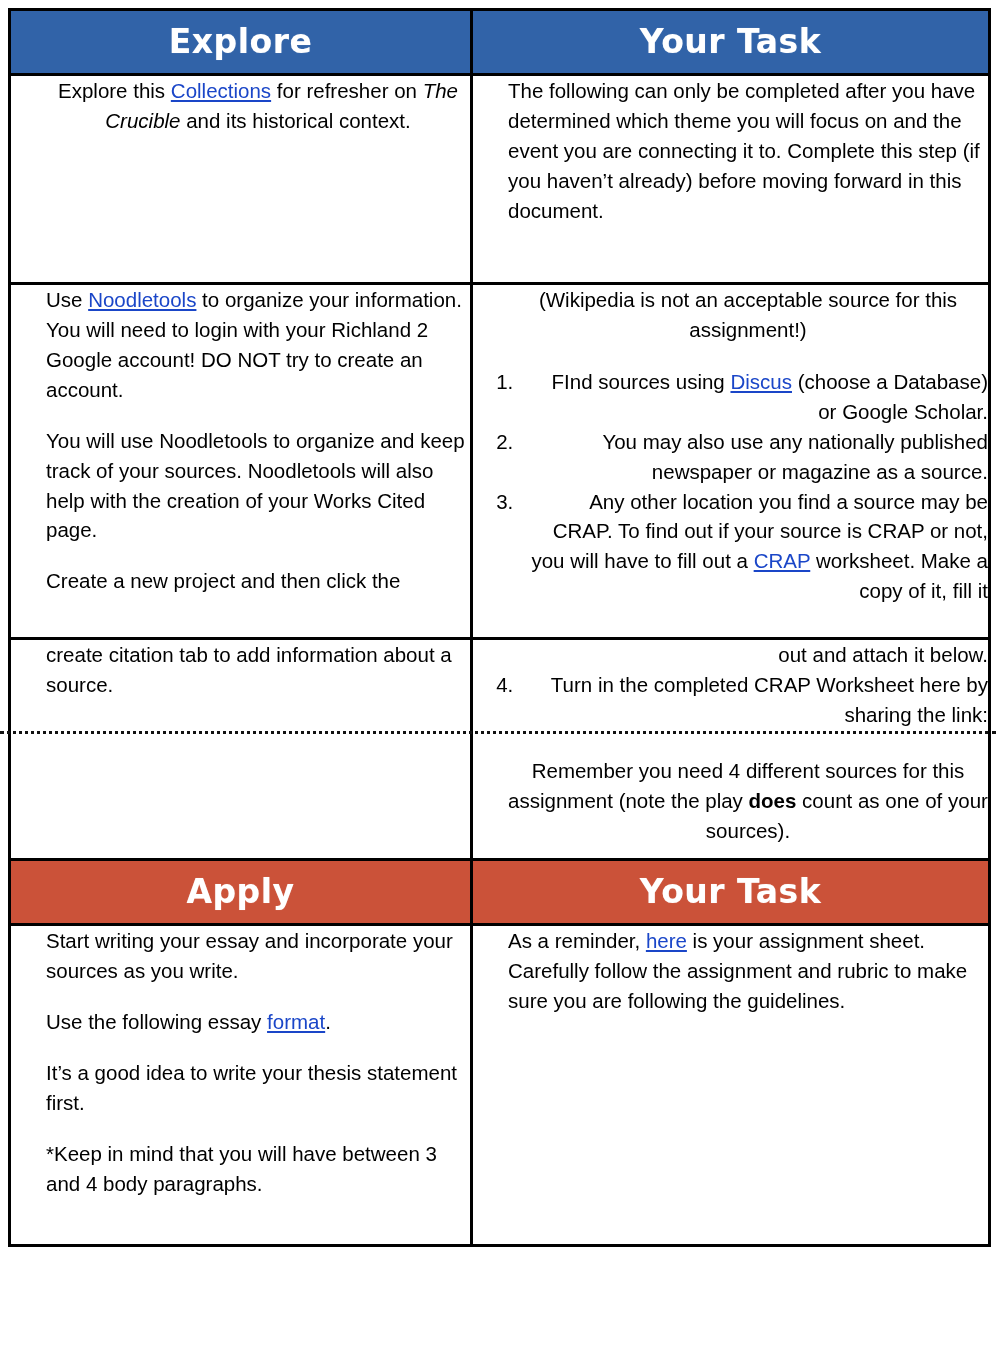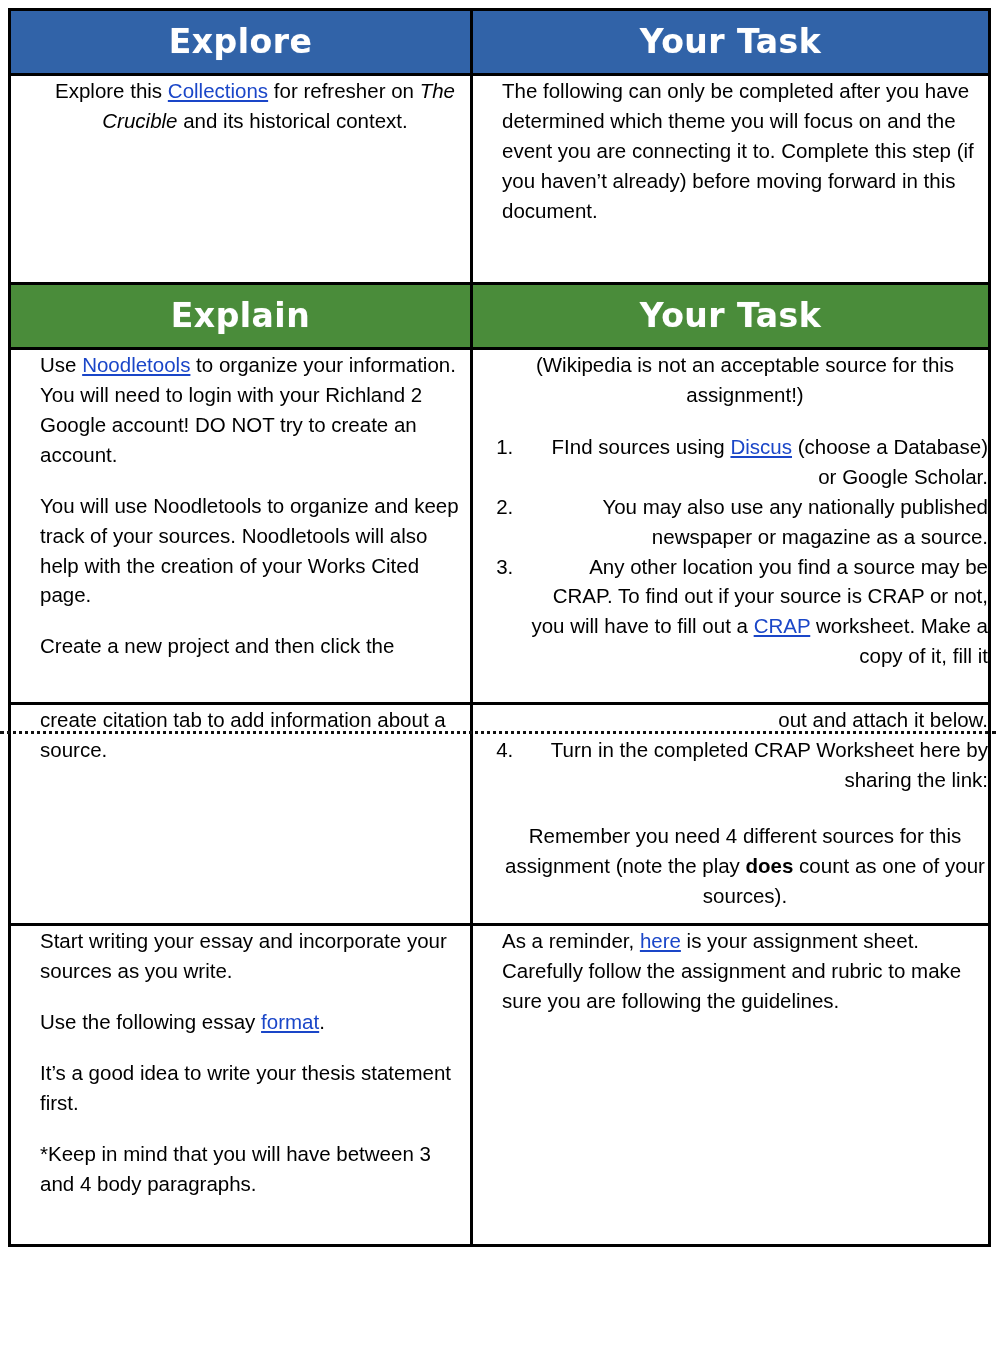--- a/index.html
+++ b/index.html
@@ -59,21 +59,21 @@
   .hdr-orange { background: #CB5239; }
 
   
   .cell {
     padding: 14px 16px 16px 16px;
     font-size: 20.5px;
     line-height: 1.46;
     color: #000000;
   }
   .cell p {
-    margin: 0 0 0 4px;
+    margin: 0 0 0 10px;
     padding-left: 25px;
   }
   .cell p + p { margin-top: 21px; }
   .cell.center { text-align: center; }
   .cell.left   { text-align: left; }
 
   .link {
     color: #1A46C8;
     text-decoration: underline;
   }
@@ -140,28 +140,20 @@
 
       <tr>
         <td class="cell center r1-body">
           <p><span>Explore this </span><a class="link" href="#">Collections</a><span> for refresher on </span><span class="ital">The Crucible</span><span> and its historical context.</span></p>
         </td>
         <td class="cell left r1-body">
           <p>The following can only be completed after you have determined which theme you will focus on and the event you are connecting it to. Complete this step (if you haven’t already) before moving forward in this document.</p>
         </td>
       </tr>
 
-      <tr>
-        <td class="hdr hdr-green">
-          <span class="hdr-text">Explain</span>
-        </td>
-        <td class="hdr hdr-green">
-          <span class="hdr-text">Your Task</span>
-        </td>
-      </tr>
 
       <tr>
         <td class="cell left r2-body">
           <p><span>Use </span><a class="link" href="#">Noodletools</a><span> to organize your information.   You will need to login with your Richland 2 Google account!  DO NOT try to create an account.</span></p>
           <p>You will use Noodletools to organize and keep track of your sources. Noodletools will also help with the creation of your Works Cited page.</p>
           <p>Create a new project and then click the</p>
         </td>
         <td class="cell center r2-body">
           <p>(Wikipedia is not an acceptable source for this assignment!)</p>
           <ol class="task-list">
@@ -178,20 +170,28 @@
         </td>
         <td class="cell center r3-body">
           <p class="hang">out and attach it below.</p>
           <ol class="task-list cont" start="4">
             <li><span>Turn in the completed CRAP Worksheet here by sharing the link:</span></li>
           </ol>
           <p style="margin-top:26px"><span>Remember you need 4 different sources for this assignment (note the play </span><span class="bold">does</span><span> count as one of your sources).</span></p>
         </td>
       </tr>
 
+      <tr>
+        <td class="hdr hdr-orange">
+          <span class="hdr-text">Apply</span>
+        </td>
+        <td class="hdr hdr-orange">
+          <span class="hdr-text">Your Task</span>
+        </td>
+      </tr>
 
       <tr>
         <td class="cell left r4-body">
           <p>Start writing your essay and incorporate your sources as you write.</p>
           <p><span>Use the following essay </span><a class="link" href="#">format</a><span>.</span></p>
           <p>It’s a good idea to write your thesis statement first.</p>
           <p>*Keep in mind that you will have between 3 and 4 body paragraphs.</p>
         </td>
         <td class="cell left r4-body">
           <p><span>As a reminder, </span><a class="link" href="#">here</a><span> is your assignment sheet. Carefully follow the assignment and rubric to make sure you are following the guidelines.</span></p>

